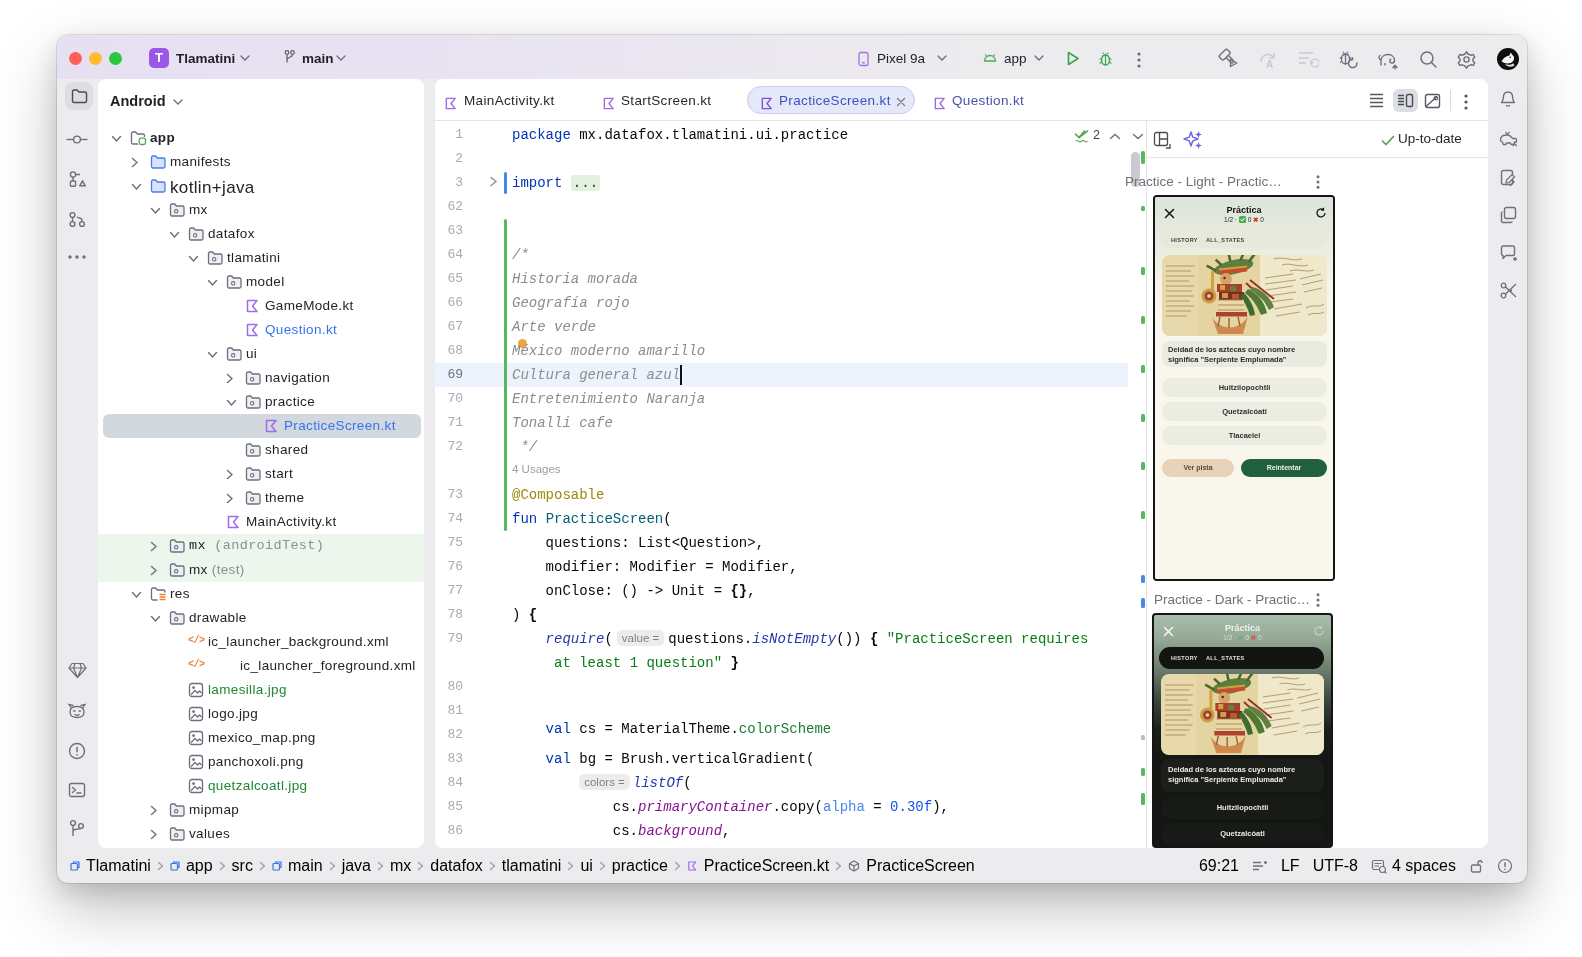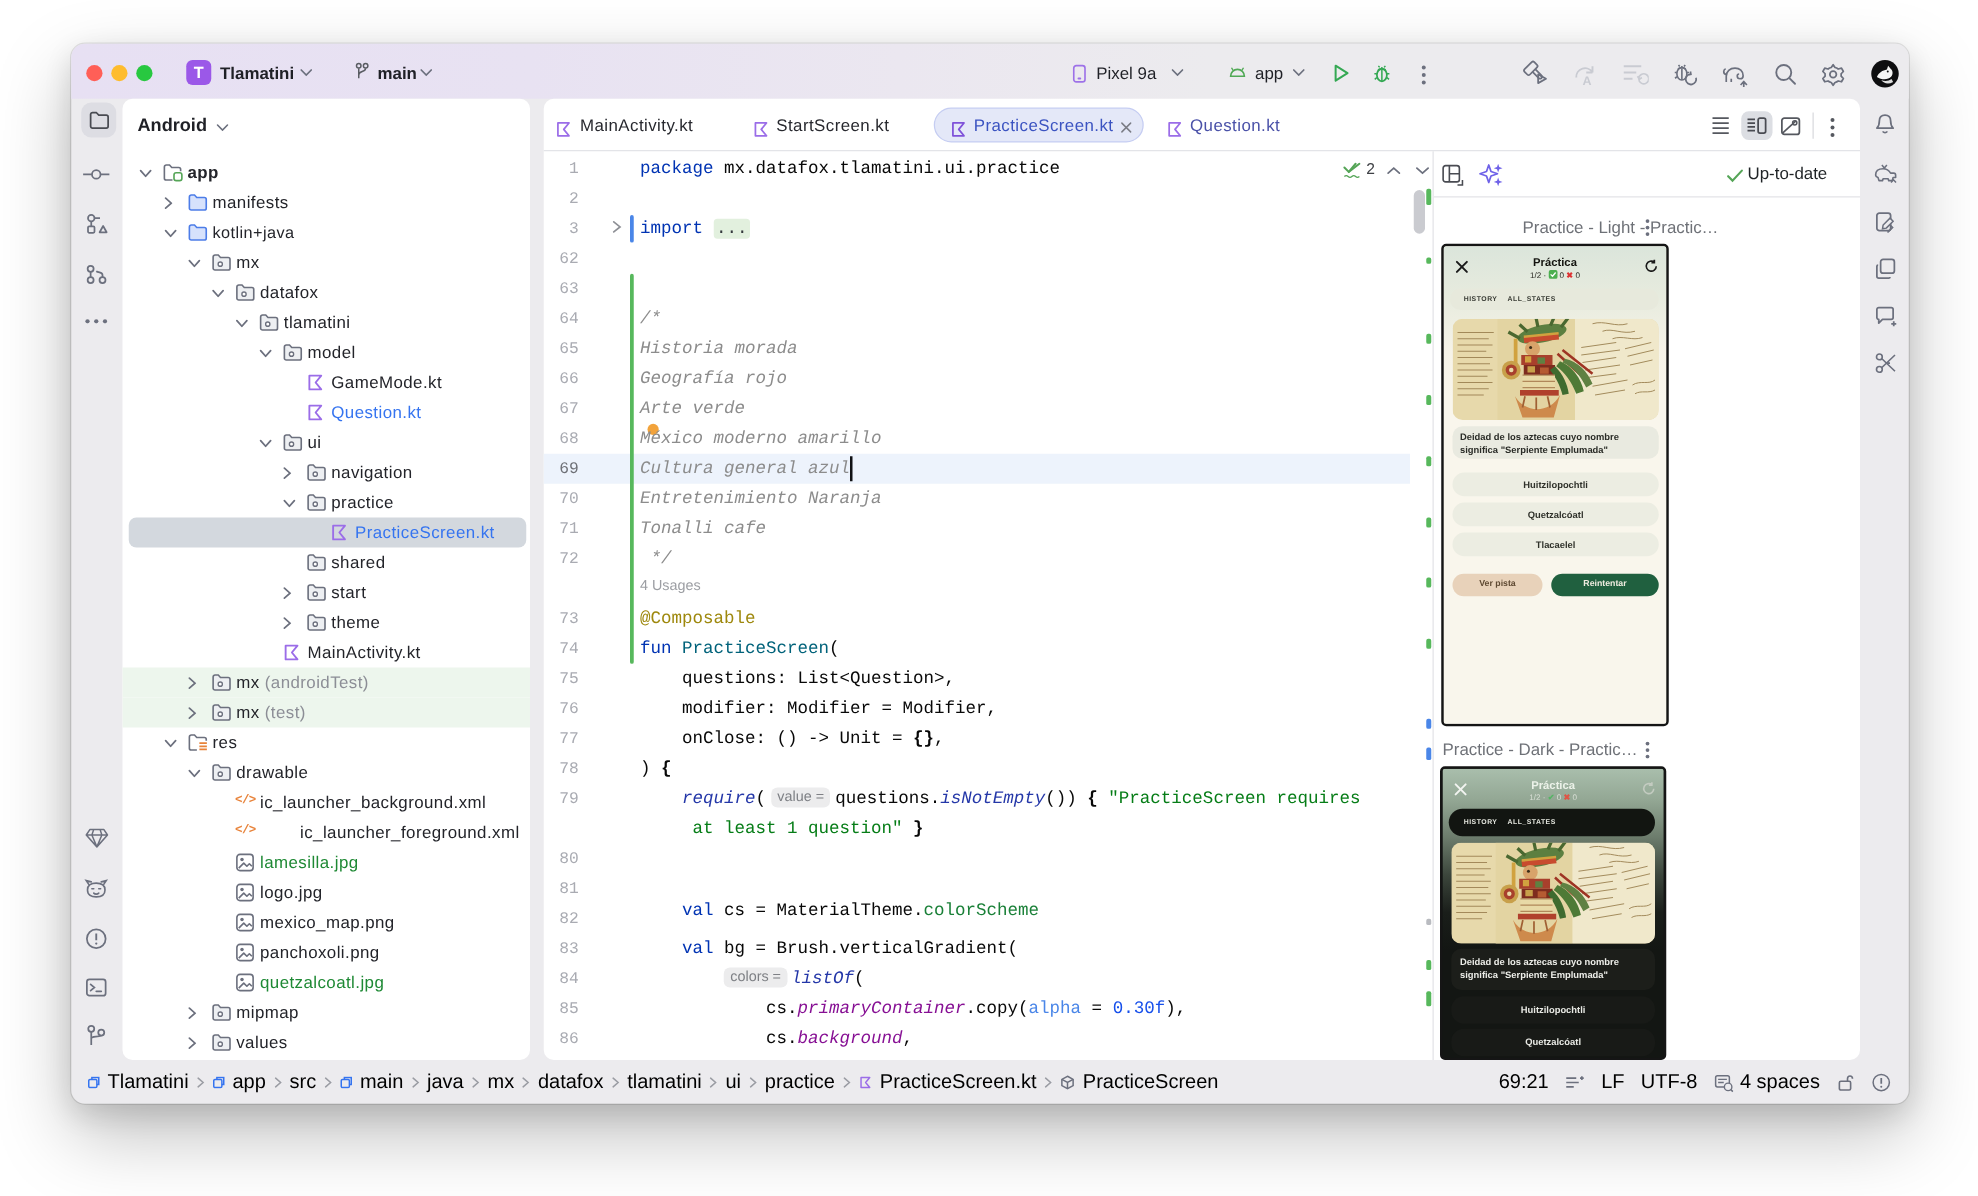--- a/index.html
+++ b/index.html
@@ -250,21 +250,21 @@
   <svg class="abs" style="left:93px; top:119px;" width="17" height="16" viewBox="0 0 17 16">
         <path d="M1.5 3.5 C1.5 2.7 2.2 2 3 2 H5.6 L7.4 4 H13.5 C14.3 4 15 4.7 15 5.5 V12.5 C15 13.3 14.3 14 13.5 14 H3 C2.2 14 1.5 13.3 1.5 12.5 Z" fill="#D7E2FC" stroke="#4D7DE8" stroke-width="1.3"></path>
       </svg>
   <div class="abs tname" style="left:113px; top:119px; font-size:13.5px; letter-spacing:0.35px; color:#23242A;">manifests</div>
   <svg class="abs" style="left:74px; top:148px;" width="11" height="7" viewBox="0 0 11 7">
         <path d="M1.5 1.5 L5.5 6 L9.5 1.5" stroke="#6C707E" stroke-width="1.4" fill="none" stroke-linecap="round"></path>
       </svg>
   <svg class="abs" style="left:93px; top:143px;" width="17" height="16" viewBox="0 0 17 16">
         <path d="M1.5 3.5 C1.5 2.7 2.2 2 3 2 H5.6 L7.4 4 H13.5 C14.3 4 15 4.7 15 5.5 V12.5 C15 13.3 14.3 14 13.5 14 H3 C2.2 14 1.5 13.3 1.5 12.5 Z" fill="#D7E2FC" stroke="#4D7DE8" stroke-width="1.3"></path>
       </svg>
-  <div class="abs tname" style="left:113px; top:143px; font-size:13px; letter-spacing:0.35px; color:#23242A;">kotlin+java</div>
+  <div class="abs tname" style="left:113px; top:143px; font-size:17px; letter-spacing:0.35px; color:#23242A;">kotlin+java</div>
   <svg class="abs" style="left:93px; top:172px;" width="11" height="7" viewBox="0 0 11 7">
         <path d="M1.5 1.5 L5.5 6 L9.5 1.5" stroke="#6C707E" stroke-width="1.4" fill="none" stroke-linecap="round"></path>
       </svg>
   <svg class="abs" style="left:112px; top:167px;" width="17" height="16" viewBox="0 0 17 16">
         <path d="M1.5 3.5 C1.5 2.7 2.2 2 3 2 H5.6 L7.4 4 H13.5 C14.3 4 15 4.7 15 5.5 V12.5 C15 13.3 14.3 14 13.5 14 H3 C2.2 14 1.5 13.3 1.5 12.5 Z" fill="#EDEFF2" stroke="#6C707E" stroke-width="1.3"></path>
         <circle cx="7.2" cy="9.3" r="1.7" fill="#FFF" stroke="#6C707E" stroke-width="1.1"></circle>
       </svg>
   <div class="abs tname" style="left:132px; top:167px; font-size:13.5px; letter-spacing:0.35px; color:#23242A;">mx</div>
   <svg class="abs" style="left:112px; top:196px;" width="11" height="7" viewBox="0 0 11 7">
         <path d="M1.5 1.5 L5.5 6 L9.5 1.5" stroke="#6C707E" stroke-width="1.4" fill="none" stroke-linecap="round"></path>
@@ -351,21 +351,21 @@
         <path d="M2.5 2.5 H12 L7.5 8 L12 13.5 H2.5 Z" fill="none" stroke="#9B6DE8" stroke-width="1.5" stroke-linejoin="round"></path>
       </svg>
   <div class="abs tname" style="left:189px; top:479px; font-size:13.5px; letter-spacing:0.35px; color:#23242A;">MainActivity.kt</div>
   <svg class="abs" style="left:93px; top:506px;" width="7" height="11" viewBox="0 0 7 11">
         <path d="M1.5 1.5 L6 5.5 L1.5 9.5" stroke="#6C707E" stroke-width="1.4" fill="none" stroke-linecap="round"></path>
       </svg>
   <svg class="abs" style="left:112px; top:503px;" width="17" height="16" viewBox="0 0 17 16">
         <path d="M1.5 3.5 C1.5 2.7 2.2 2 3 2 H5.6 L7.4 4 H13.5 C14.3 4 15 4.7 15 5.5 V12.5 C15 13.3 14.3 14 13.5 14 H3 C2.2 14 1.5 13.3 1.5 12.5 Z" fill="#EDEFF2" stroke="#6C707E" stroke-width="1.3"></path>
         <circle cx="7.2" cy="9.3" r="1.7" fill="#FFF" stroke="#6C707E" stroke-width="1.1"></circle>
       </svg>
-  <div class="abs tname" style="left:132px; top:503px; font-size:13.5px; letter-spacing:0.35px; color:#23242A;">mx <span class="greyt">(androidTest)</span></div>
+  <div class="abs tname" style="left:132px; top:503px; font-size:13.5px; letter-spacing:0.35px; color:#23242A;font-family:Liberation Mono, monospace;">mx <span class="greyt">(androidTest)</span></div>
   <svg class="abs" style="left:93px; top:530px;" width="7" height="11" viewBox="0 0 7 11">
         <path d="M1.5 1.5 L6 5.5 L1.5 9.5" stroke="#6C707E" stroke-width="1.4" fill="none" stroke-linecap="round"></path>
       </svg>
   <svg class="abs" style="left:112px; top:527px;" width="17" height="16" viewBox="0 0 17 16">
         <path d="M1.5 3.5 C1.5 2.7 2.2 2 3 2 H5.6 L7.4 4 H13.5 C14.3 4 15 4.7 15 5.5 V12.5 C15 13.3 14.3 14 13.5 14 H3 C2.2 14 1.5 13.3 1.5 12.5 Z" fill="#EDEFF2" stroke="#6C707E" stroke-width="1.3"></path>
         <circle cx="7.2" cy="9.3" r="1.7" fill="#FFF" stroke="#6C707E" stroke-width="1.1"></circle>
       </svg>
   <div class="abs tname" style="left:132px; top:527px; font-size:13.5px; letter-spacing:0.35px; color:#23242A;">mx <span class="greyt">(test)</span></div>
   <svg class="abs" style="left:74px; top:556px;" width="11" height="7" viewBox="0 0 11 7">
         <path d="M1.5 1.5 L5.5 6 L9.5 1.5" stroke="#6C707E" stroke-width="1.4" fill="none" stroke-linecap="round"></path>
@@ -577,21 +577,21 @@
   <svg class="abs" style="left:1125px; top:94px;" width="22" height="22" viewBox="0 0 22 22">
         <path d="M9 3 L10.8 8.2 L16 10 L10.8 11.8 L9 17 L7.2 11.8 L2 10 L7.2 8.2 Z" fill="none" stroke="#6F62E8" stroke-width="1.4" stroke-linejoin="round"></path>
         <path d="M16.5 2 L17.4 4.6 L20 5.5 L17.4 6.4 L16.5 9 L15.6 6.4 L13 5.5 L15.6 4.6 Z" fill="#6F62E8"></path>
         <path d="M16.5 13 L17.4 15.6 L20 16.5 L17.4 17.4 L16.5 20 L15.6 17.4 L13 16.5 L15.6 15.6 Z" fill="#6F62E8"></path>
       </svg>
   <svg class="abs" style="left:1324px; top:100px;" width="14" height="12" viewBox="0 0 14 12">
         <path d="M1.5 6 L5 9.5 L12.5 1.5" stroke="#55A557" stroke-width="1.7" fill="none" stroke-linecap="round"></path>
       </svg>
   <div class="abs" style="left:1341px; top:96px; font-size:13.5px; color:#1F2326;">Up-to-date</div>
   <div class="abs" style="left:1090px; top:122px; width:341px; height:1px; background:#E3E4E8;"></div>
-  <div class="pvlabel" style="left:1161px; top:139px;">Practice - Light - Practic…</div>
+  <div class="pvlabel" style="left:1068px; top:139px;">Practice - Light - Practic…</div>
   <svg class="abs" style="left:1259px; top:140px;" width="4" height="14" viewBox="0 0 4 14">
         <circle cx="2" cy="1.8" r="1.5" fill="#6C707E"></circle>
         <circle cx="2" cy="7" r="1.5" fill="#6C707E"></circle>
         <circle cx="2" cy="12.2" r="1.5" fill="#6C707E"></circle>
       </svg>
   <div class="pvlabel" style="left:1097px; top:557px;">Practice - Dark - Practic…</div>
   <svg class="abs" style="left:1259px; top:558px;" width="4" height="14" viewBox="0 0 4 14">
         <circle cx="2" cy="1.8" r="1.5" fill="#6C707E"></circle>
         <circle cx="2" cy="7" r="1.5" fill="#6C707E"></circle>
         <circle cx="2" cy="12.2" r="1.5" fill="#6C707E"></circle>

